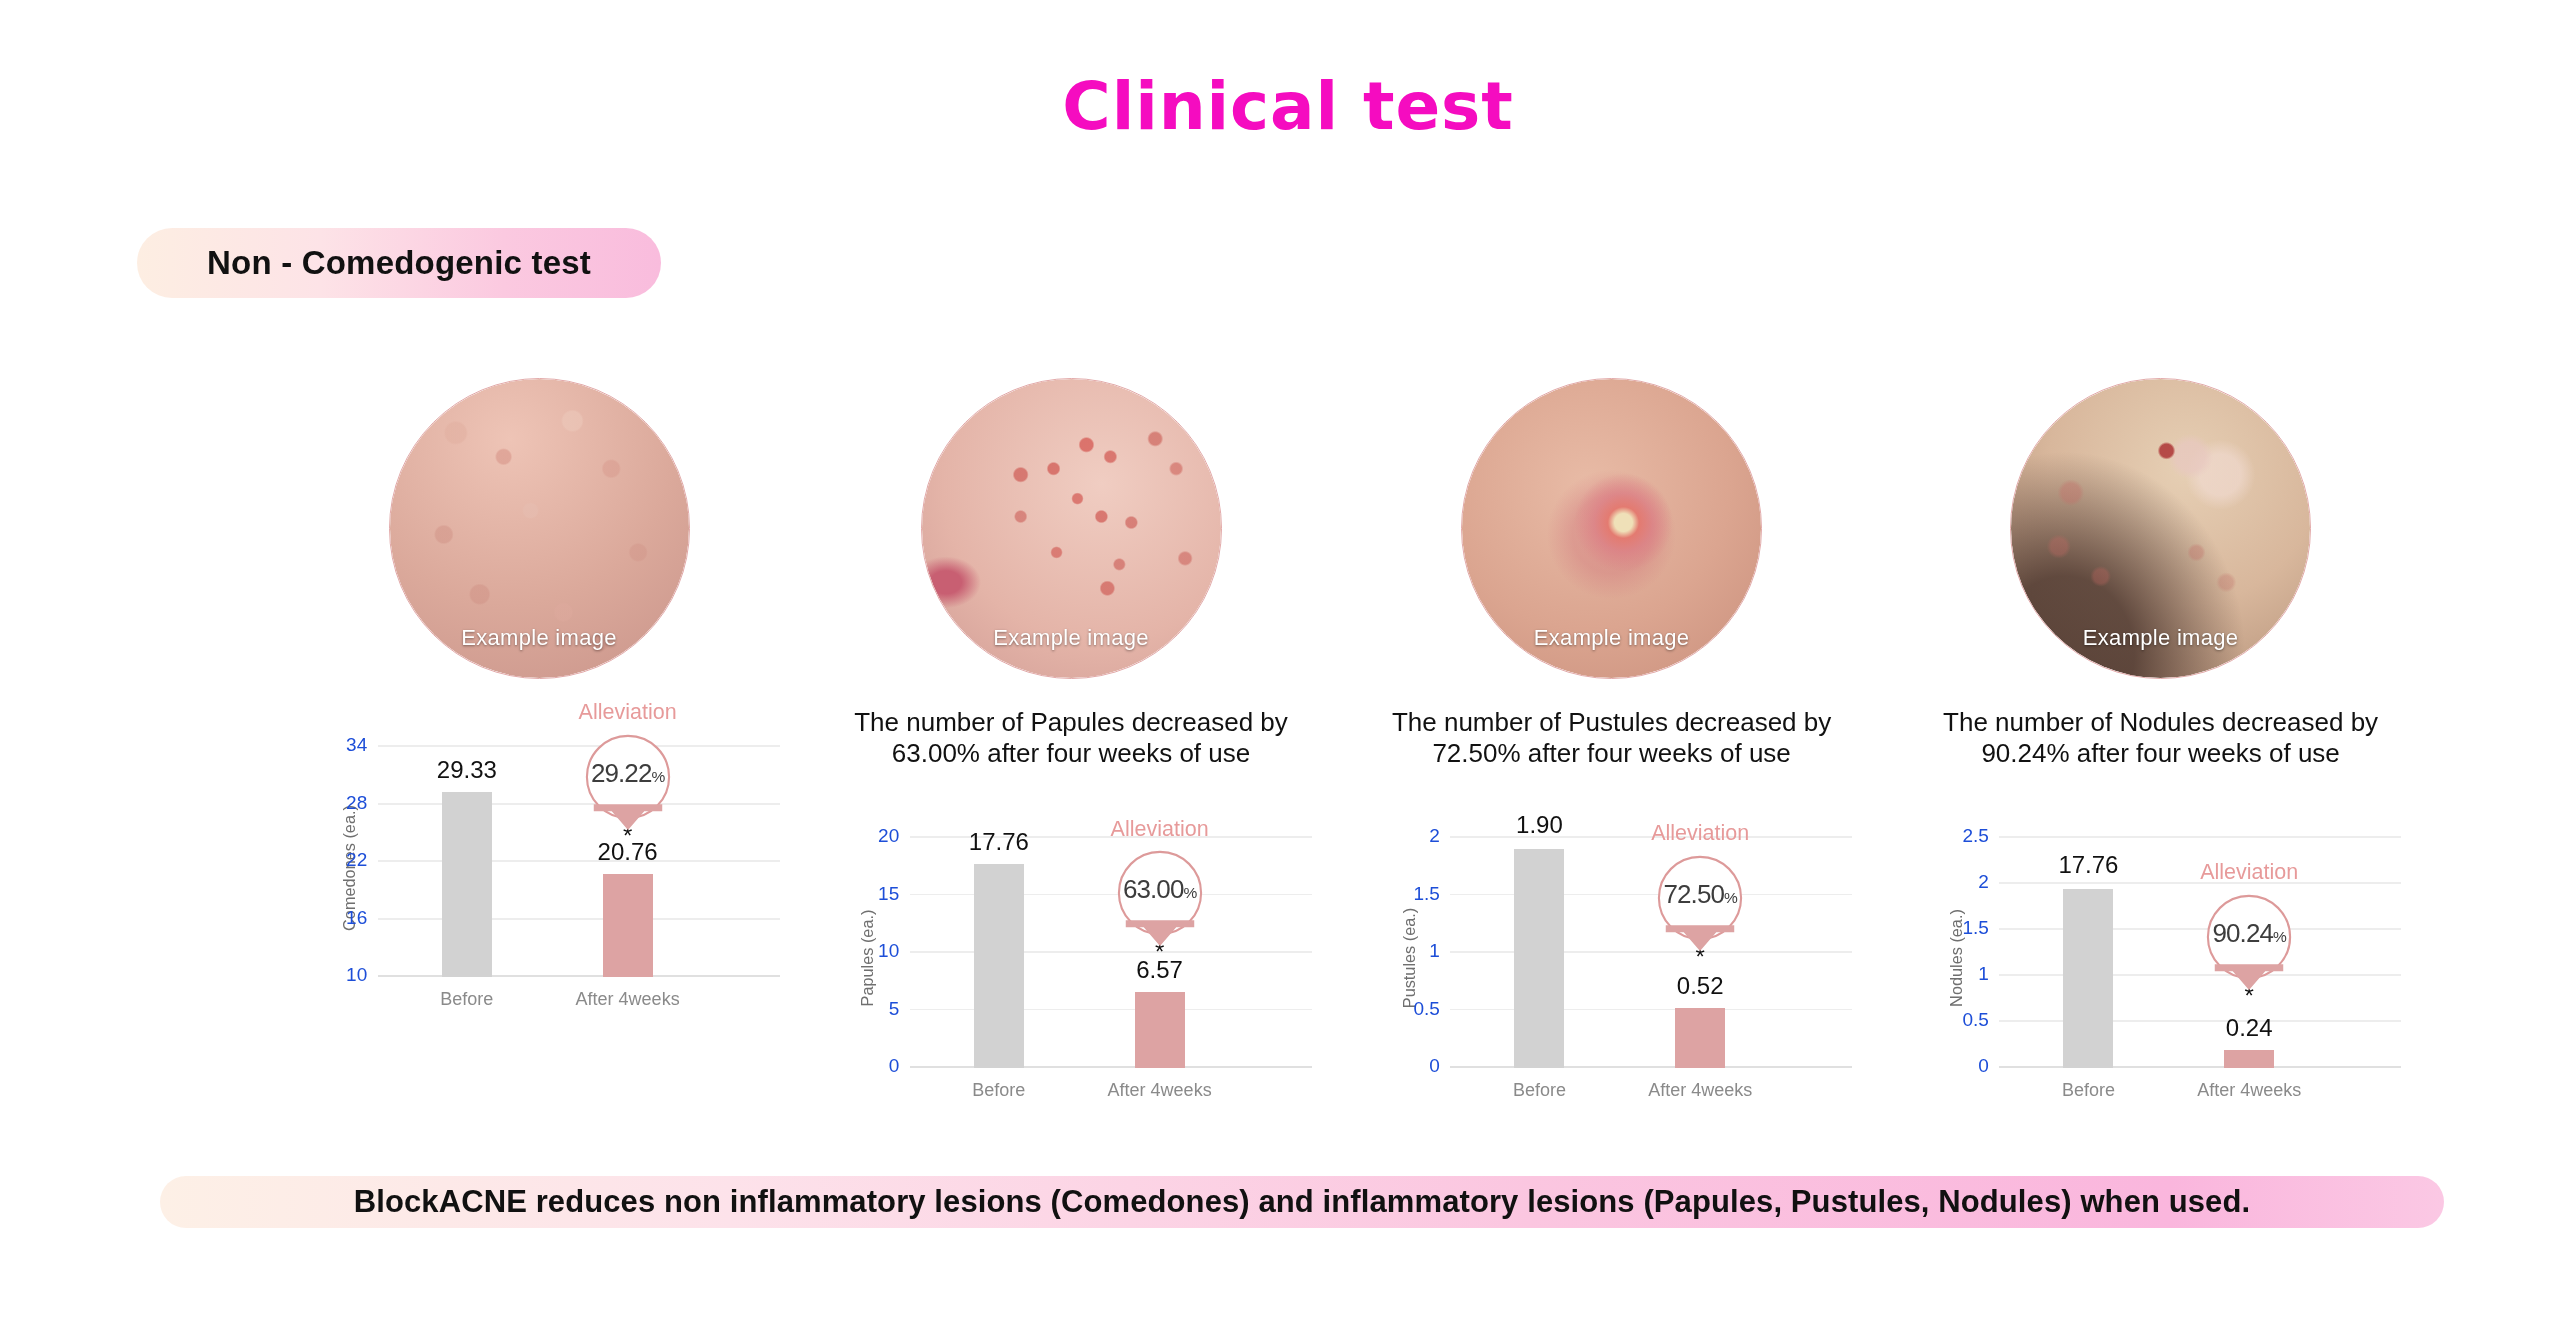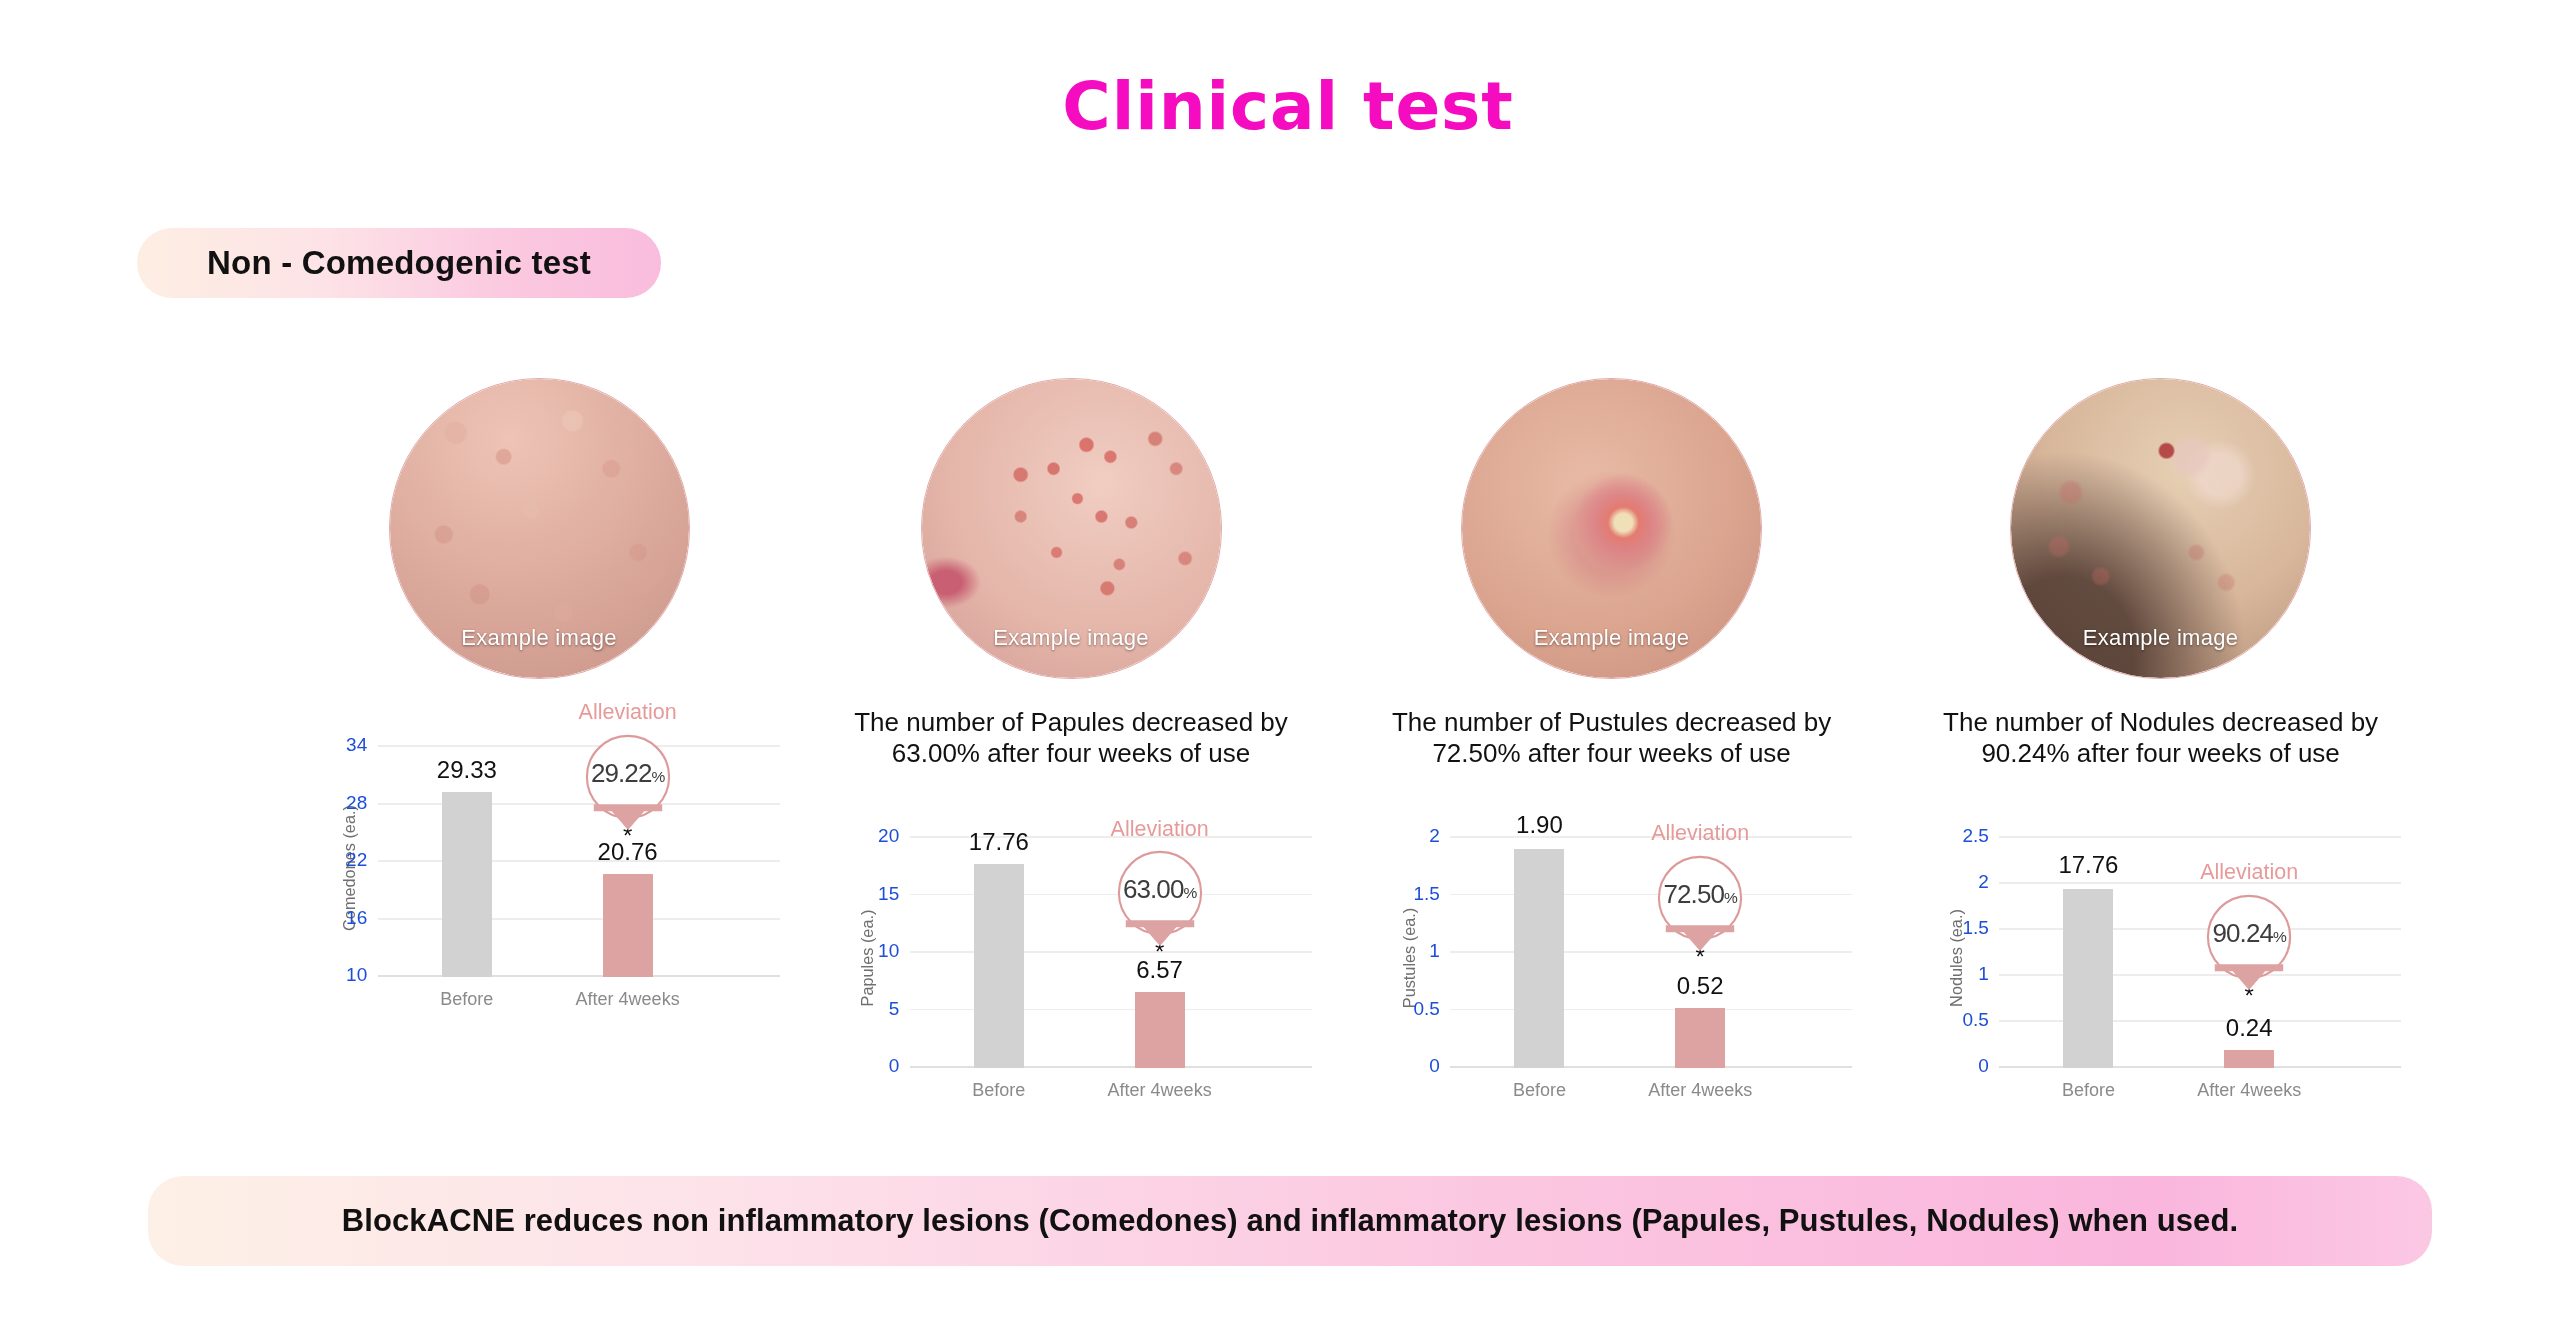--- a/index.html
+++ b/index.html
@@ -259,24 +259,24 @@
     white-space: nowrap;
   }
   .balloon-value .pct {
     font-size: 15.5px;
     color: #3d3d3d;
   }
 
   
   .footer-banner {
     position: absolute;
-    left: 148px;
+    left: 160px;
     top: 1176px;
     width: 2284px;
-    height: 90px;
+    height: 52px;
     border-radius: 35px;
     background: linear-gradient(90deg, #fdf0e6 0%, #fde2ea 25%, #fbc6e0 60%, #fab6dd 88%, #fbc8e4 100%);
     display: flex;
     align-items: center;
     justify-content: center;
     text-align: right;
   }
   .footer-banner-label {
     font-size: 31px;
     font-weight: 700;

